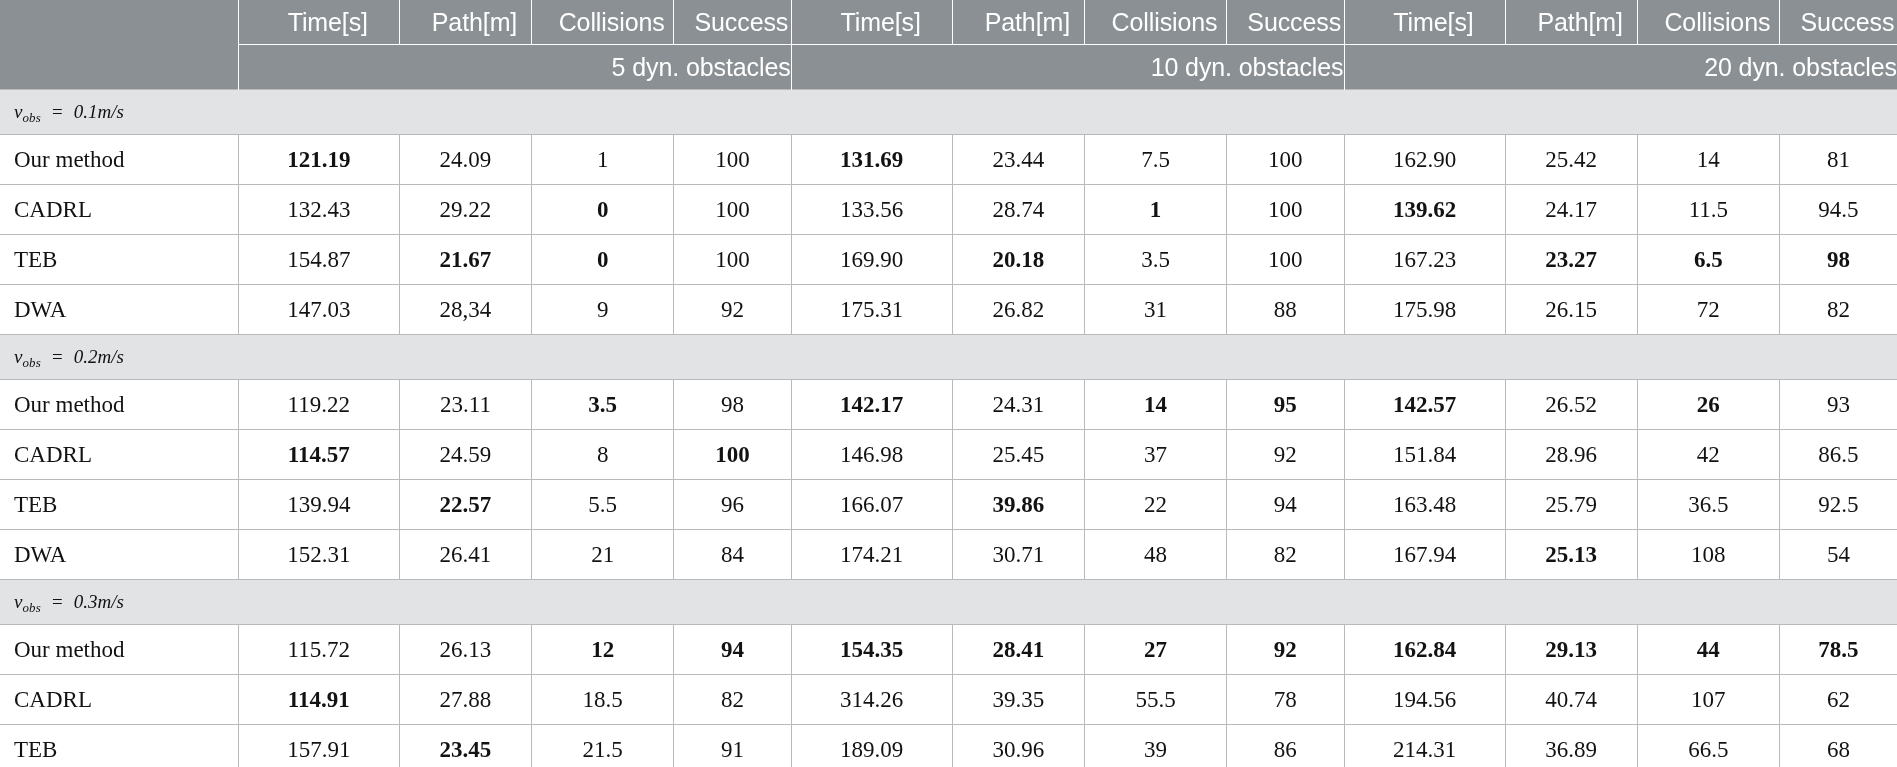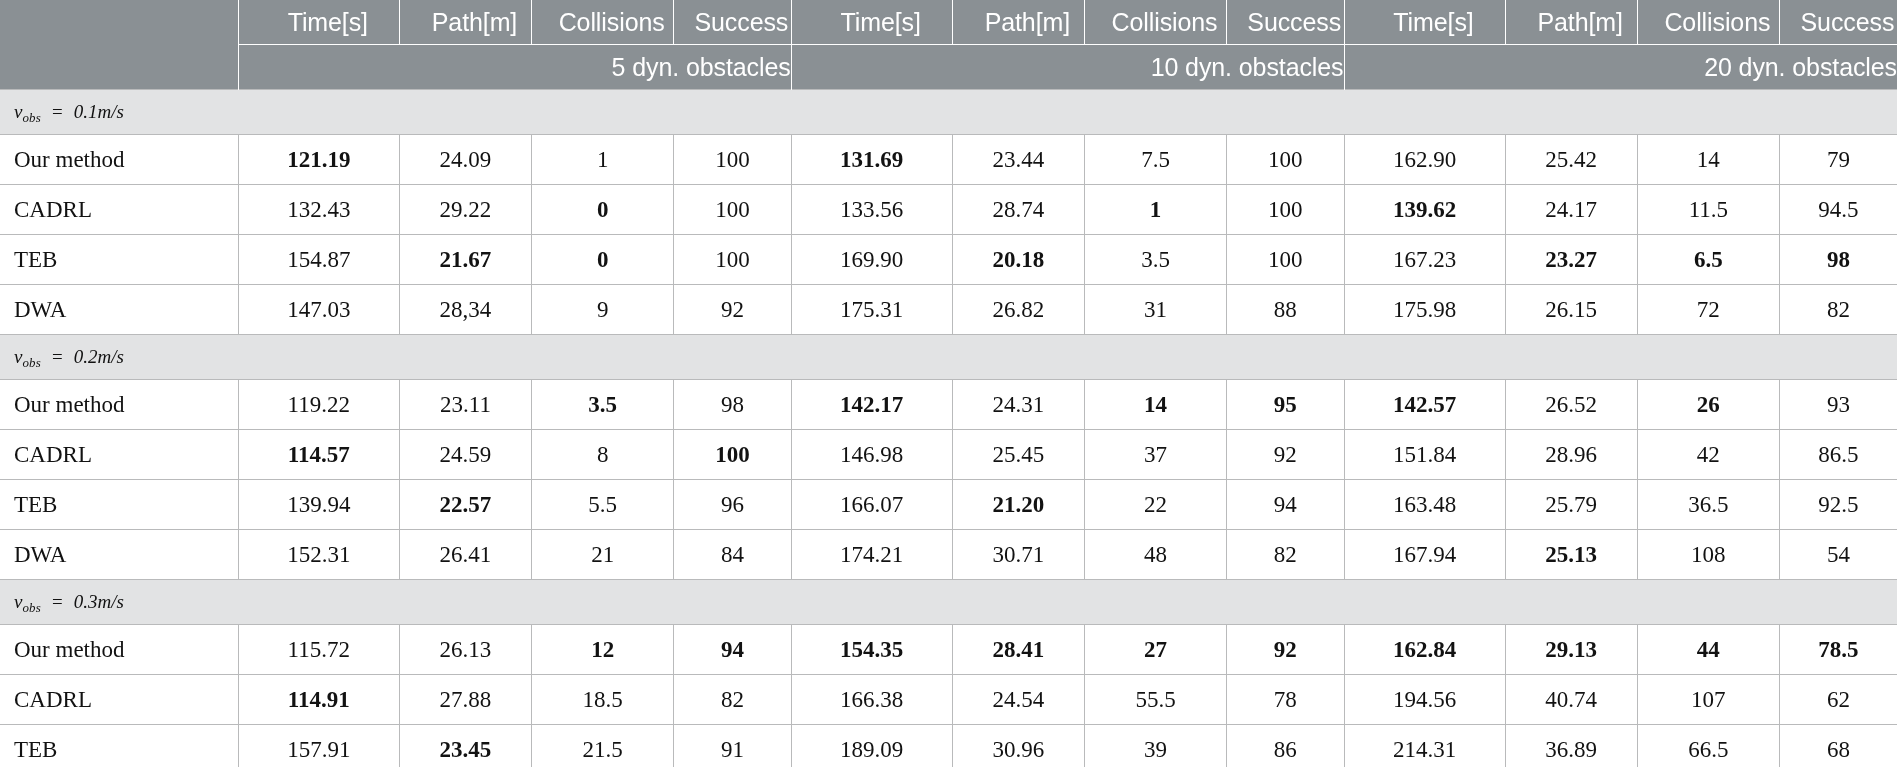--- a/index.html
+++ b/index.html
@@ -169,21 +169,21 @@
           <td class="data">24.09</td>
           <td class="data">1</td>
           <td class="data">100</td>
           <td class="data b">131.69</td>
           <td class="data">23.44</td>
           <td class="data">7.5</td>
           <td class="data">100</td>
           <td class="data">162.90</td>
           <td class="data">25.42</td>
           <td class="data">14</td>
-          <td class="data last-col">79</td>
+          <td class="data last-col">81</td>
         </tr>
         <tr class="">
           <td class="data name">CADRL</td>
           <td class="data">132.43</td>
           <td class="data">29.22</td>
           <td class="data b">0</td>
           <td class="data">100</td>
           <td class="data">133.56</td>
           <td class="data">28.74</td>
           <td class="data b">1</td>
@@ -256,21 +256,21 @@
           <td class="data">42</td>
           <td class="data last-col">86.5</td>
         </tr>
         <tr class="">
           <td class="data name">TEB</td>
           <td class="data">139.94</td>
           <td class="data b">22.57</td>
           <td class="data">5.5</td>
           <td class="data">96</td>
           <td class="data">166.07</td>
-          <td class="data b">21.20</td>
+          <td class="data b">39.86</td>
           <td class="data">22</td>
           <td class="data">94</td>
           <td class="data">163.48</td>
           <td class="data">25.79</td>
           <td class="data">36.5</td>
           <td class="data last-col">92.5</td>
         </tr>
         <tr class="">
           <td class="data name">DWA</td>
           <td class="data">152.31</td>
@@ -303,22 +303,22 @@
           <td class="data b">29.13</td>
           <td class="data b">44</td>
           <td class="data b last-col">78.5</td>
         </tr>
         <tr class="">
           <td class="data name">CADRL</td>
           <td class="data b">114.91</td>
           <td class="data">27.88</td>
           <td class="data">18.5</td>
           <td class="data">82</td>
-          <td class="data">166.38</td>
-          <td class="data">24.54</td>
+          <td class="data">314.26</td>
+          <td class="data">39.35</td>
           <td class="data">55.5</td>
           <td class="data">78</td>
           <td class="data">194.56</td>
           <td class="data">40.74</td>
           <td class="data">107</td>
           <td class="data last-col">62</td>
         </tr>
         <tr class="">
           <td class="data name">TEB</td>
           <td class="data">157.91</td>

